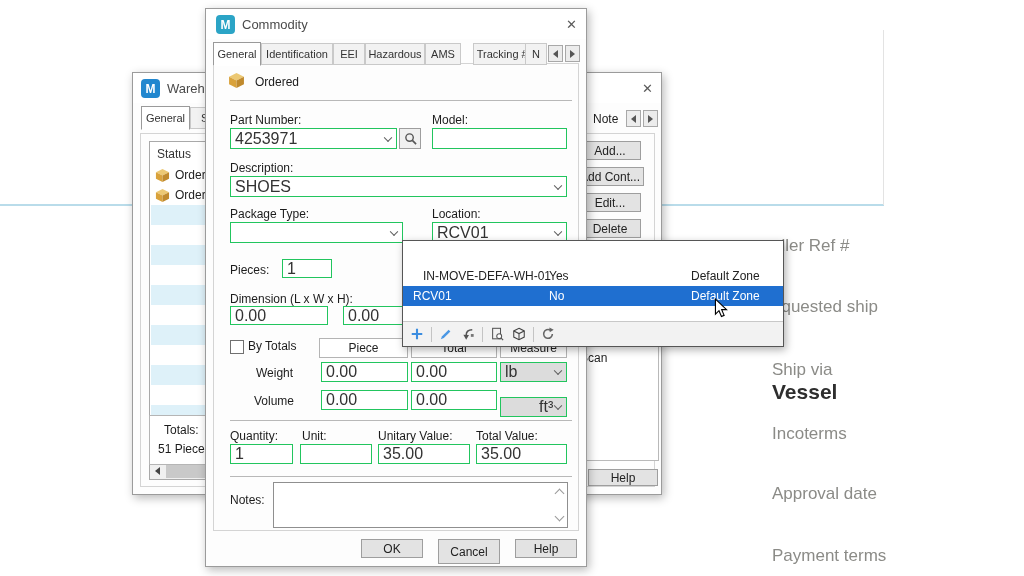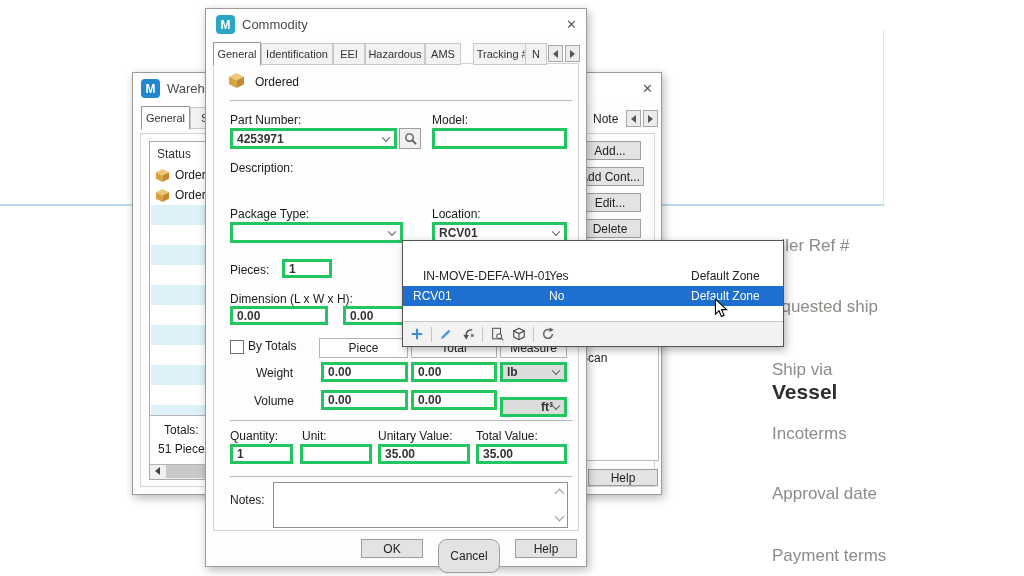--- a/index.html
+++ b/index.html
@@ -15,22 +15,22 @@
   .logo{position:absolute;width:19px;height:19px;border-radius:4px;color:#fff;font-weight:bold;
         font-size:12px;display:flex;align-items:center;justify-content:center;}
   .title-text{position:absolute;font-size:13px;color:#4a4a4a;white-space:nowrap;}
   .close-x{position:absolute;font-size:13px;color:#5a5a5a;cursor:default;}
   .tab{position:absolute;height:20px;top:34px;background:#f2f2f2;border:1px solid #c9c9c9;
        font-size:11px;color:#333;display:flex;align-items:center;justify-content:center;
        white-space:nowrap;overflow:hidden;z-index:1;}
   .tab.sel{background:#fff;border:1px solid #9a9a9a;border-bottom:1px solid #fff;height:22px;top:33px;z-index:3;}
   .frame{position:absolute;border:1px solid #d4d4d4;background:#fdfdfd;z-index:0;}
   .lbl{position:absolute;font-size:12px;color:#1c1c1c;white-space:nowrap;}
-  .inp{position:absolute;background:#fff;border:3px solid #22c55e;font-size:12px;color:#333;
-       display:flex;align-items:center;padding:0 4px;box-sizing:border-box;overflow:hidden;font-weight:bold;}
+  .inp{position:absolute;background:#fff;border:1px solid #22c55e;font-size:16px;color:#333;
+       display:flex;align-items:center;padding:0 4px;box-sizing:border-box;overflow:hidden;}
   .combo{padding-right:16px;}
   .chev{position:absolute;right:5px;top:50%;width:5px;height:5px;border-right:1.5px solid #5f5f5f;
         border-bottom:1.5px solid #5f5f5f;transform:translateY(-70%) rotate(45deg);}
   .combo.gray{background:#dcdcdc;}
   .btn{position:absolute;background:#e3e3e3;border:1px solid #9e9e9e;font-size:12px;color:#222;
        display:flex;align-items:center;justify-content:center;box-sizing:border-box;}
   .sep{position:absolute;height:1px;background:#b8b8b8;}
   .cell{position:absolute;background:#fff;border:1px solid #b4b4b4;font-size:12px;color:#222;
         display:flex;align-items:center;justify-content:center;box-sizing:border-box;}
   .checkbox{position:absolute;width:12px;height:12px;background:#fff;border:1px solid #707070;}
@@ -215,20 +215,24 @@
         <circle cx="6" cy="6" r="4" fill="none" stroke="#555" stroke-width="1.5"></circle>
         <line x1="9" y1="9" x2="13" y2="13" stroke="#555" stroke-width="1.8"></line>
         </svg>
       </div>
     <div class="lbl" style="left:226px;top:104px;">Model:</div>
     <div class="inp" style="left:226px;top:119px;width:135px;height:21px;">
       <span></span>
       </div>
 
     <div class="lbl" style="left:24px;top:152px;">Description:</div>
+    <div class="inp combo" style="left:24px;top:167px;width:337px;height:21px;">
+      <span>SHOES</span>
+      <span class="chev"></span>
+      </div>
 
     <div class="lbl" style="left:24px;top:198px;">Package Type:</div>
     <div class="inp combo" style="left:24px;top:213px;width:173px;height:21px;">
       <span></span>
       <span class="chev"></span>
       </div>
     <div class="lbl" style="left:226px;top:198px;text-align:right;">Location:</div>
     <div class="inp combo" style="left:226px;top:213px;width:135px;height:21px;">
       <span>RCV01</span>
       <span class="chev"></span>
@@ -300,21 +304,21 @@
 
     <div class="lbl" style="left:24px;top:484px;">Notes:</div>
     <div class="abs" style="left:67px;top:473px;width:293px;height:44px;background:#fff;border:1px solid #8f8f8f;">
       <span class="txt-chev" style="top:7px;transform:rotate(-135deg);"></span>
       <span class="txt-chev" style="bottom:7px;transform:rotate(45deg);"></span>
     </div>
 
     <div class="btn" style="left:155px;top:530px;width:62px;height:19px;justify-content:center;">
       <span>OK</span>
       </div>
-    <div class="btn" style="left:232px;top:530px;width:62px;height:34px;border-radius:9px;">
+    <div class="btn" style="left:232px;top:530px;width:62px;height:25px;">
       <span>Cancel</span>
       </div>
     <div class="btn" style="left:309px;top:530px;width:62px;height:19px;">
       <span>Help</span>
       </div>
   </div>
 
   <div class="popup">
     <div class="pop-row" style="top:25px;">
       <span class="pop-cell" style="left:20px;">IN-MOVE-DEFA-WH-01</span>

